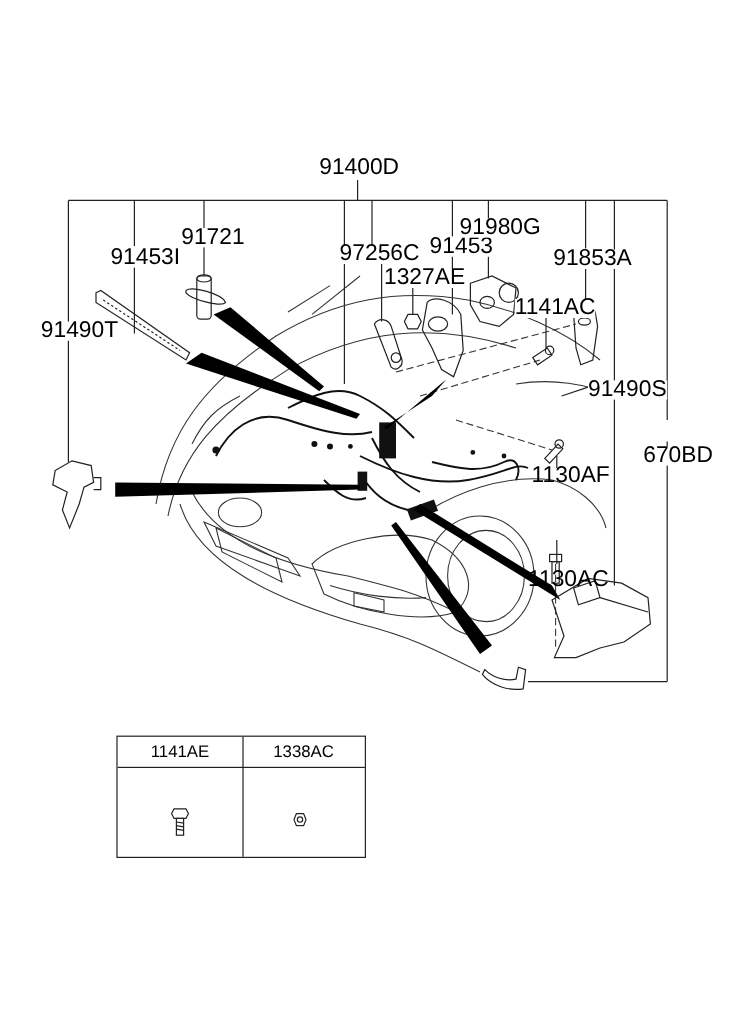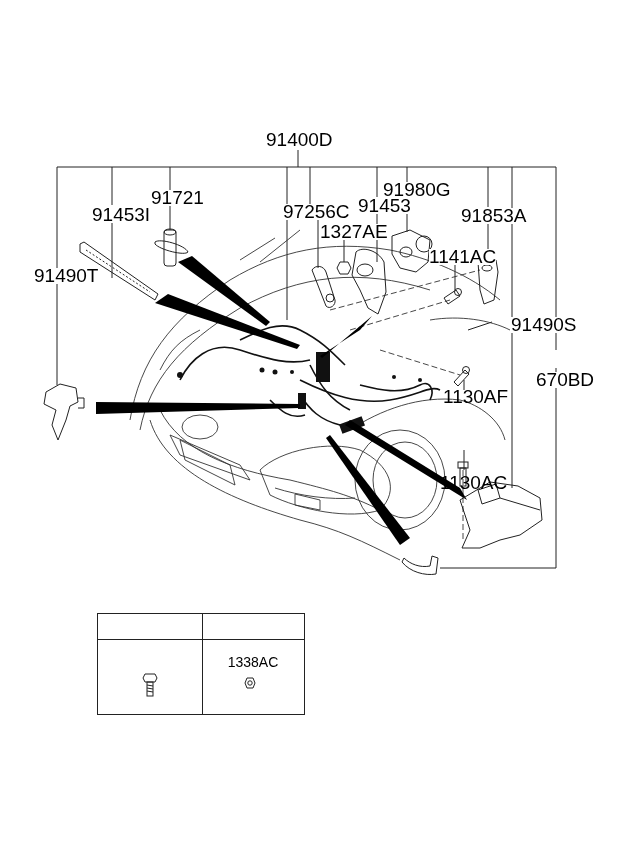--- a/index.html
+++ b/index.html
@@ -3,21 +3,21 @@
 <meta charset="utf-8">
 <style>
   html, body { margin: 0; padding: 0; background: #ffffff; }
   body { width: 620px; height: 848px; position: relative; overflow: hidden; font-family: "Liberation Sans", sans-serif; }
   #diagram { position: absolute; left: 0; top: 0; width: 620px; height: 848px; }
   .lbl { position: absolute; font-size: 19px; color: #000; background: #fff; line-height: 16px; white-space: nowrap; }
   .lbl.nobg { background: transparent; }
   .tbl { position: absolute; left: 97px; top: 613px; width: 208px; height: 102px; border: 1px solid #222; box-sizing: border-box; }
   .tbl .hdr { position: absolute; top: 0; height: 25px; font-size: 14px; line-height: 25px; text-align: center; }
   .tbl .c1 { left: 0; width: 104px; }
-  .tbl .c2 { left: 104px; width: 102px; margin-top: 36px; }
+  .tbl .c2 { left: 104px; width: 102px; }
   .tbl .hline { position: absolute; left: 0; right: 0; top: 25px; border-top: 1px solid #222; }
   .tbl .vline { position: absolute; top: 0; bottom: 0; left: 104px; border-left: 1px solid #222; }
   .tbl .icon { position: absolute; }
 </style>
 </head>
 <body>
 
 <svg id="diagram" viewBox="0 0 620 848" xmlns="http://www.w3.org/2000/svg">
   <g fill="none" stroke="#222" stroke-width="1">
 
@@ -160,26 +160,27 @@
 <div class="lbl" style="left:266px;top:132px;">91400D</div>
 <div class="lbl" style="left:92px;top:207px;">91453I</div>
 <div class="lbl" style="left:151px;top:190px;text-align:right;">91721</div>
 <div class="lbl" style="left:34px;top:268px;">91490T</div>
 <div class="lbl" style="left:283px;top:204px;">97256C</div>
 <div class="lbl" style="left:358px;top:198px;">91453</div>
 <div class="lbl" style="left:383px;top:182px;">91980G</div>
 <div class="lbl" style="left:320px;top:224px;">1327AE</div>
 <div class="lbl" style="left:461px;top:208px;">91853A</div>
 <div class="lbl" style="left:429px;top:249px;">1141AC</div>
-<div class="lbl" style="left:490px;top:317px;margin-left:21px;">91490S</div>
+<div class="lbl" style="left:490px;top:317px;">91490S</div>
 <div class="lbl" style="left:536px;top:372px;">670BD</div>
 <div class="lbl nobg" style="left:443px;top:389px;">1130AF</div>
 <div class="lbl nobg" style="left:440px;top:431px;margin-top:44px;">1130AC</div>
 
 <div class="tbl">
+  <div class="hdr c1">1141AE</div>
   <div class="hdr c2">1338AC</div>
   <div class="hline"></div>
   <div class="vline"></div>
   <svg class="icon" style="left:44px;top:58px;" width="16" height="26" viewBox="0 0 16 26">
     <g fill="none" stroke="#222" stroke-width="1">
       <polygon points="3,2 13,2 15,6 13,10 3,10 1,6"></polygon>
       <rect x="5" y="10" width="6" height="14"></rect>
       <line x1="5" y1="13" x2="11" y2="14"></line>
         <line x1="5" y1="16" x2="11" y2="17"></line>
         <line x1="5" y1="19" x2="11" y2="20"></line>

